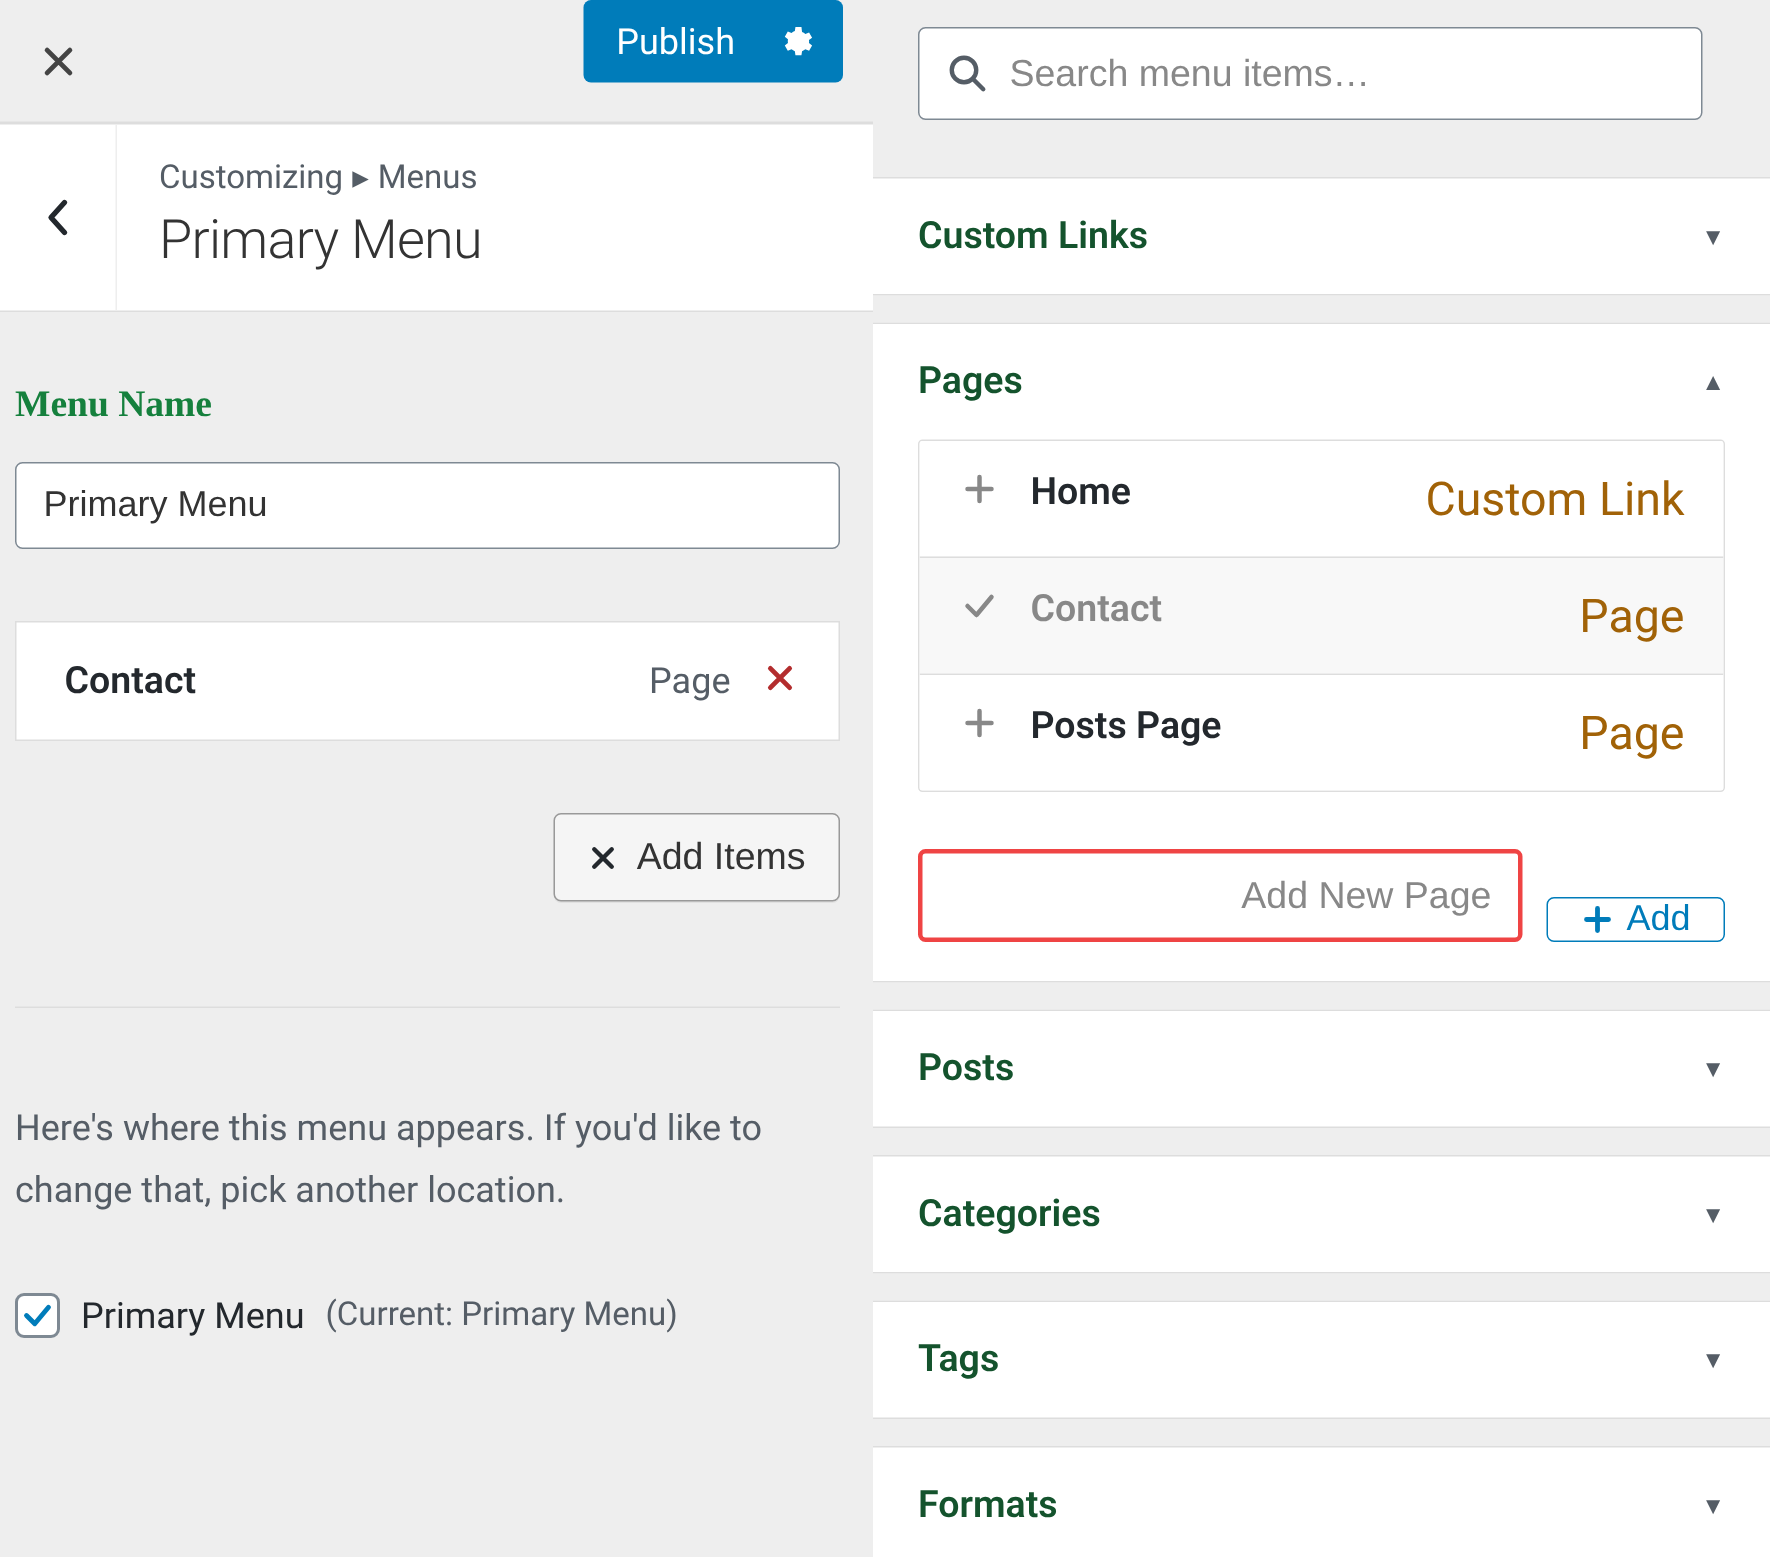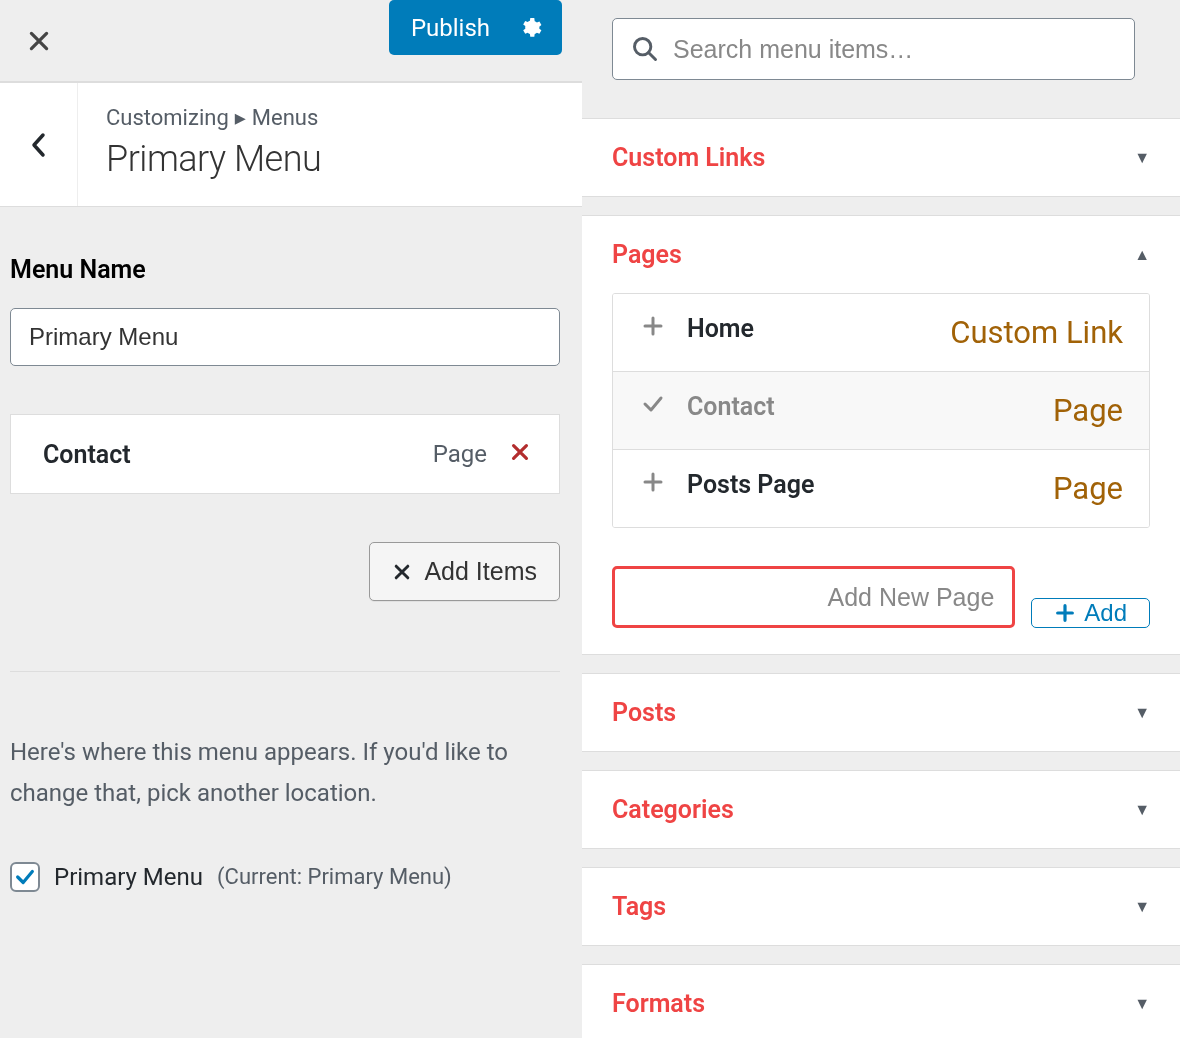--- a/index.html
+++ b/index.html
@@ -101,22 +101,23 @@
   letter-spacing: -0.5px;
 }
 
 
 .left-content {
   padding: 48px 22px 0 10px;
 }
 .section-label {
   font-size: 25px;
   font-weight: 600;
-  color: #000000;
+  color: #15803d;
   margin-bottom: 24px;
+  font-family: Liberation Serif, serif;
 }
 .text-input {
   width: 100%;
   height: 58px;
   border: 1px solid #7e8993;
   border-radius: 5px;
   font-size: 24px;
   padding: 0 18px;
   background: #fff;
   color: #333;
@@ -239,21 +240,21 @@
 .accordion-header {
   display: flex;
   align-items: center;
   justify-content: space-between;
   padding: 24px 30px;
   cursor: pointer;
 }
 .accordion-title {
   font-size: 25px;
   font-weight: 600;
-  color: #ef4444;
+  color: #14532d;
 }
 .accordion-arrow {
   font-size: 16px;
   color: #555d66;
 }
 
 .pages-body {
   padding: 0 30px 26px 30px;
 }
 .page-list {

